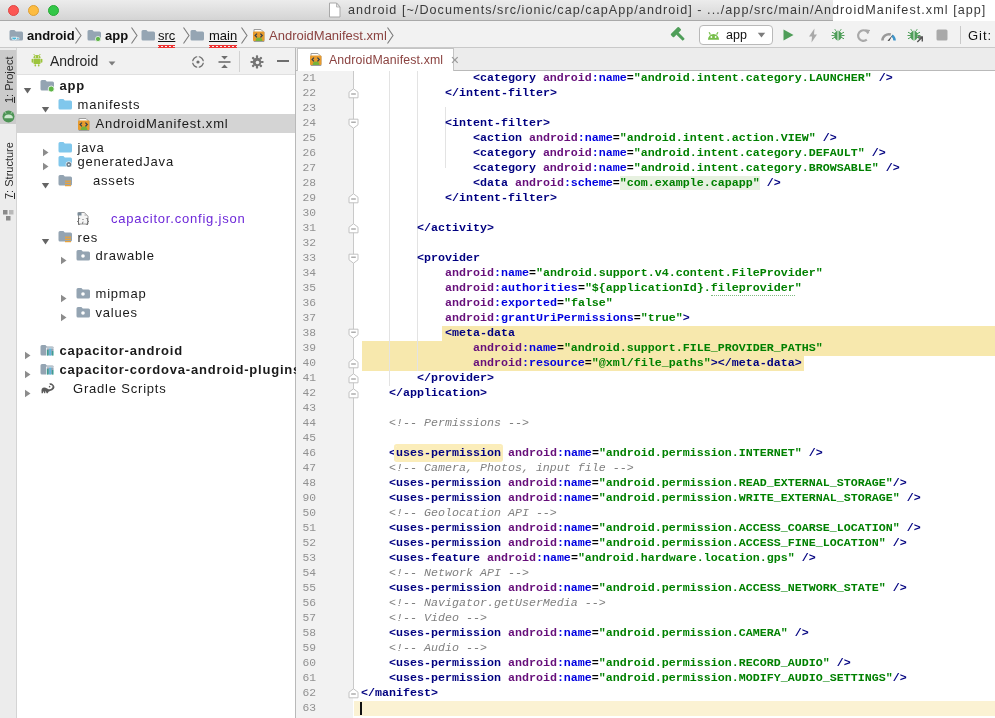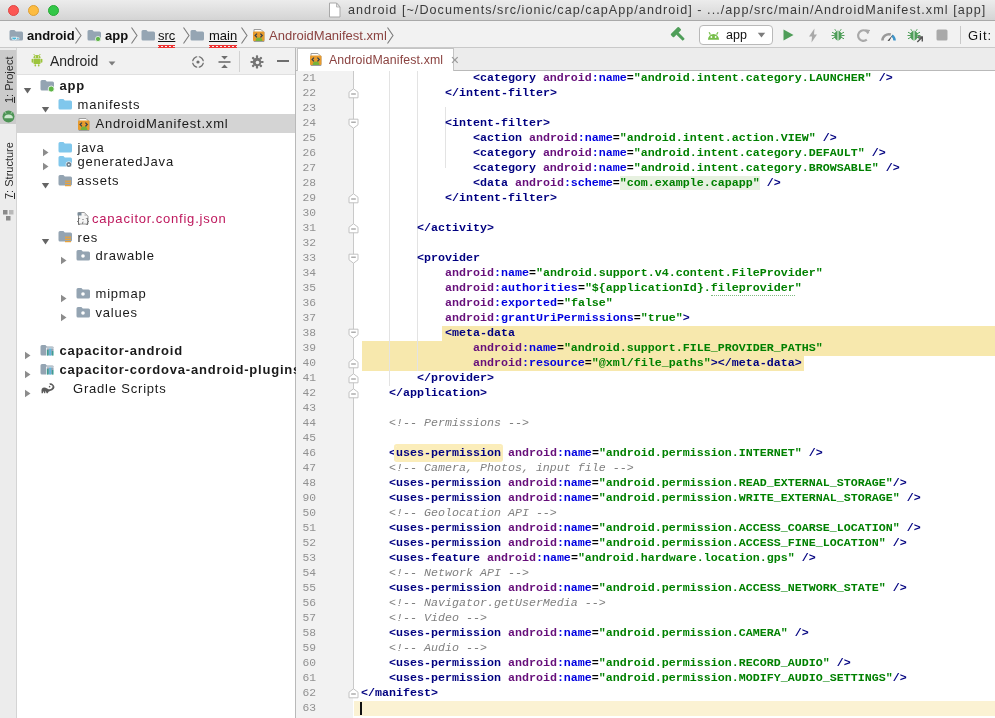--- a/index.html
+++ b/index.html
@@ -1,20 +1,20 @@
 <!DOCTYPE html>
 <html><head><meta charset="utf-8"><style>
 * { margin:0; padding:0; box-sizing:border-box; }
 html,body { width:995px; height:718px; overflow:hidden; background:#fff;
   font-family:"Liberation Sans",sans-serif; }
 #win { position:relative; width:995px; height:718px; }
 .abs { position:absolute; }
 
 
-#title { left:0; top:0; width:995px; height:21px;
+#title { left:0; top:0; width:833px; height:21px;
   background:linear-gradient(#ececec,#d4d4d4); border-bottom:1px solid #a9a9a9; }
 .tl { position:absolute; top:4.5px; width:11px; height:11px; border-radius:50%; }
 #title .txt { position:absolute; left:348px; top:3px; font-size:12.6px; color:#3a3a3a;
   white-space:nowrap; letter-spacing:1.05px; }
 #title .dicon { position:absolute; left:328px; top:2px; }
 
 
 #crumbs { left:0; top:21px; width:995px; height:27px; background:#f2f2f2;
   border-bottom:1px solid #c9c9c9; }
 .bc { position:absolute; top:1px; height:26px; display:flex; align-items:center; }
@@ -369,30 +369,30 @@
             <path d="M0.8 2 L4.5 7.5 L8.2 2 z" fill="#656565"></path>
           </svg></span>
         <span class="tic" style="left:41px"><svg width="15" height="13" viewBox="0 0 15 13" style="display:inline-block;vertical-align:top;">
             <path d="M0.5 2.5 q0-1.5 1.5-1.5 h3.4 l1.4 1.6 h5.7 q1.5 0 1.5 1.5 v6 q0 1.5 -1.5 1.5 h-10.5 q-1.5 0 -1.5-1.5 z" fill="#94a4b2"></path>
             <g stroke="#e8a33d" stroke-width="1.3">
               <line x1="7" y1="7.2" x2="13" y2="7.2"></line>
               <line x1="7" y1="9.4" x2="13" y2="9.4"></line>
               <line x1="7" y1="11.6" x2="13" y2="11.6"></line>
             </g>
           </svg></span>
-        <span class="tlb" style="left:60px">assets</span>
+        <span class="tlb" style="left:76px">assets</span>
       </div>
 <div class="trow" style="top:160.4px">
         <span class="tic" style="left:59px"><svg width="14" height="14" viewBox="0 0 14 14" style="display:inline-block;vertical-align:top;">
             <path d="M2.5 1.5 h6 l3.5 3.5 v8 h-9.5 z" fill="#f5f5f5" stroke="#9a9a9a"></path>
 <path d="M8.5 1.5 l3.5 3.5 h-3.5 z" fill="#c9c9c9"></path>
 <rect x="1.5" y="1.5" width="4" height="3" fill="#7a8b99"></rect>
 <text x="7" y="12.2" font-size="7.5" text-anchor="middle" fill="#555" font-family="Liberation Mono">{;}</text>
           </svg></span>
-        <span class="tlb" style="left:75px;color:#be185d">capacitor.config.json</span>
+        <span class="tlb" style="left:94px;color:#6d28d9">capacitor.config.json</span>
       </div>
 <div class="trow" style="top:179.3px">
         <span class="arr" style="left:24px"><svg width="9" height="9" viewBox="0 0 9 9">
             <path d="M0.8 2 L4.5 7.5 L8.2 2 z" fill="#656565"></path>
           </svg></span>
         <span class="tic" style="left:41px"><svg width="15" height="13" viewBox="0 0 15 13" style="display:inline-block;vertical-align:top;">
             <path d="M0.5 2.5 q0-1.5 1.5-1.5 h3.4 l1.4 1.6 h5.7 q1.5 0 1.5 1.5 v6 q0 1.5 -1.5 1.5 h-10.5 q-1.5 0 -1.5-1.5 z" fill="#94a4b2"></path>
             <g stroke="#e8a33d" stroke-width="1.3">
               <line x1="7" y1="7.2" x2="13" y2="7.2"></line>
               <line x1="7" y1="9.4" x2="13" y2="9.4"></line>

